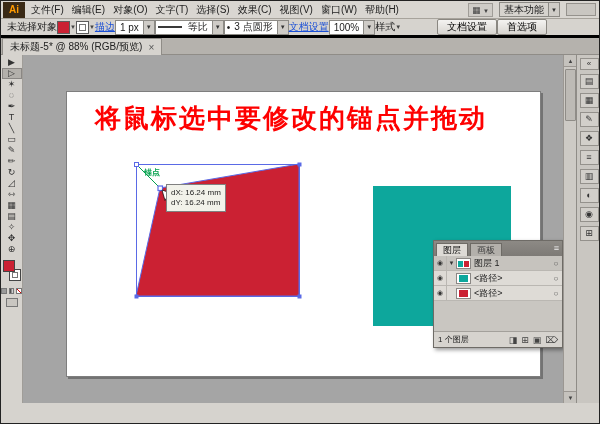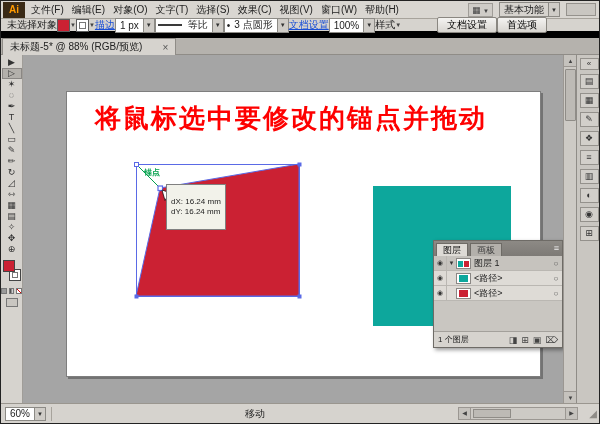--- a/index.html
+++ b/index.html
@@ -14,54 +14,54 @@
   .menu-item { padding:0 4px; font-size:10px; line-height:17px; cursor:default; }
   .mb-spacer { flex:1; }
   .arrange-btn { font-size:9px; color:#444; border:1px solid #a09d98; background:#cfccc7; padding:0 3px; height:14px; line-height:13px; margin-right:6px; }
   .combo { display:inline-flex; align-items:center; height:15px; background:#fff; border:1px solid #8c8a85; font-size:10px; }
   .combo .val { padding:0 4px; white-space:nowrap; }
   .combo .arrow { width:11px; align-self:stretch; background:#cfccc7; border-left:1px solid #8c8a85; font-size:6px; display:flex; align-items:center; justify-content:center; color:#333; }
   .workspace-combo { background:#d6d3ce; margin-right:6px; }
   .corner-box { width:30px; height:13px; border:1px solid #95928d; background:#c9c6c1; margin-right:3px; }
 
   
-  .controlbar { position:absolute; left:0; top:18px; width:100%; height:19px; background:#d6d3ce; border-bottom:7px solid #000000; display:flex; align-items:center; padding:0 52px 0 6px; }
+  .controlbar { position:absolute; left:0; top:18px; width:100%; height:19px; background:#d6d3ce; border-bottom:3px solid #000000; display:flex; align-items:center; padding:0 52px 0 6px; }
   .cb-label { font-size:10px; white-space:nowrap; }
   .cb-link { font-size:10px; color:#1a4fd6; text-decoration:underline; white-space:nowrap; cursor:default; }
   .cswatch { width:13px; height:13px; border:1px solid #5c5c5c; background:#fff; display:inline-block; }
   .strokesw { background:#fff; box-shadow: inset 0 0 0 2px #fff, inset 0 0 0 3px #777; }
   .mini-arrow { font-size:6px; color:#444; }
   .profile-line { display:inline-block; width:24px; height:2px; background:#3a3a3a; margin:0 2px; }
   .dot { font-size:10px; padding-left:2px; }
   .cb-btn { font-family:Liberation Sans, sans-serif; font-size:10px; height:16px; padding:0 9px; border:1px solid #8a8781; border-radius:2px; background:linear-gradient(#f4f3f1,#d8d5d0); white-space:nowrap; }
 
   
   .tabbar { position:absolute; left:0; top:37px; width:100%; height:17px; background:#b5b2ad; border-bottom:1px solid #8f8c87; }
-  .doctab { display:inline-flex; align-items:center; gap:20px; height:17px; margin-left:1px; background:#d6d3ce; border:1px solid #8f8c87; border-bottom:none; padding:0 7px; font-size:10px; white-space:nowrap; }
+  .doctab { display:inline-flex; align-items:center; gap:6px; height:17px; margin-left:1px; background:#d6d3ce; border:1px solid #8f8c87; border-bottom:none; padding:0 7px; font-size:10px; white-space:nowrap; }
   .tabclose { color:#555; font-size:10px; }
 
   
   .toolbox { position:absolute; left:0; top:54px; width:22px; bottom:20px; background:#d6d3ce; border-right:1px solid #a09d98; }
   .tool { width:20px; height:11px; margin:0 auto; text-align:center; font-size:9px; line-height:11px; color:#333; cursor:default; }
   .tool.selected { background:#b3b0ab; box-shadow: inset 0 0 0 1px #8a8784; }
   .tb-swatch-wrap { position:relative; width:22px; height:26px; margin-top:4px; }
   .tb-stroke { position:absolute; left:8px; top:10px; width:12px; height:12px; background:#fff; border:1px solid #444; box-shadow: inset 0 0 0 2px #fff, inset 0 0 0 3px #777; }
   .tb-fill { position:absolute; left:2px; top:1px; width:12px; height:12px; border:1px solid #444; }
   .tb-modes { display:flex; justify-content:center; gap:2px; margin-top:3px; }
   .tb-mode { width:6px; height:6px; border:1px solid #777; background:#999; }
   .tb-mode.gradient { background:linear-gradient(90deg,#333,#eee); }
   .tb-mode.none { background:linear-gradient(45deg,#fff 42%,#d00 42%,#d00 58%,#fff 58%); }
   .tb-screen { width:12px; height:9px; margin:4px auto 0; border:1px solid #777; background:#c9c6c1; }
 
   
   .canvas { position:absolute; left:22px; top:54px; width:540px; bottom:20px; background:#a5a5a5; overflow:hidden; }
   .artboard { position:absolute; left:43px; top:36px; width:475px; height:286px; background:#fff; border:1px solid #7e7e7e; box-shadow:2px 2px 0 rgba(0,0,0,.3); }
   .canvas-svg { position:absolute; left:0; top:0; z-index:2; }
   .instruction { position:absolute; left:72px; top:46px; z-index:3; font-size:26px; font-weight:bold; letter-spacing:2px; white-space:nowrap; }
-  .drag-tooltip { position:absolute; left:143px; top:129px; z-index:4; background:#f2f2ea; border:1px solid #808080; font-size:8px; line-height:10px; padding:12px 4px; white-space:nowrap; color:#222; }
+  .drag-tooltip { position:absolute; left:143px; top:129px; z-index:4; background:#f2f2ea; border:1px solid #808080; font-size:8px; line-height:10px; padding:3px 4px; white-space:nowrap; color:#222; }
   .anchor-label { position:absolute; left:121px; top:112px; z-index:4; font-size:8px; font-weight:bold; }
 
   
   .layers-panel { position:absolute; left:410px; top:185px; width:130px; height:108px; z-index:10; background:#cfccc7; border:1px solid #6e6b66; box-shadow:2px 2px 4px rgba(0,0,0,.4); display:flex; flex-direction:column; }
   .panel-titlebar { height:15px; background:linear-gradient(#8d8a85,#7d7a76); display:flex; align-items:flex-end; }
   .panel-tab { font-size:9px; line-height:13px; padding:0 6px; height:13px; background:#b3b0ab; color:#3a3a3a; margin-left:2px; border:1px solid #6e6b66; border-bottom:none; white-space:nowrap; }
   .panel-tab.active { background:#dedbd6; color:#111; }
   .panel-menu-icon { margin-left:auto; margin-right:3px; color:#eee; font-size:9px; line-height:15px; }
   .panel-rows { flex:0 0 auto; }
   .lrow { display:flex; align-items:center; height:15px; background:#dedbd6; border-bottom:1px solid #bab7b2; font-size:9px; }
@@ -296,29 +296,14 @@
         <div class="dock-btn">✎</div>
         <div class="dock-btn">❖</div>
         <div class="dock-btn">≡</div>
         <div class="dock-btn">▥</div>
         <div class="dock-btn">◐</div>
         <div class="dock-btn">◉</div>
         <div class="dock-btn">⊞</div>
       </div>
   </div>
 
-  <div class="statusbar">
-    <span class="combo zoom-combo">
-      <span class="val">60%</span>
-      <span class="arrow">▼</span>
-    </span>
-    <span class="sb-sep"></span>
-    <span class="sb-status">移动</span>
-    <span class="hscroll">
-      <span class="hs-btn left">◀</span>
-      <span class="hs-thumb"></span>
-      <span class="hs-track"></span>
-      <span class="hs-btn right">▶</span>
-    </span>
-    <span class="grip">◢</span>
-  </div>
 
 </div>
 
 </body></html>

